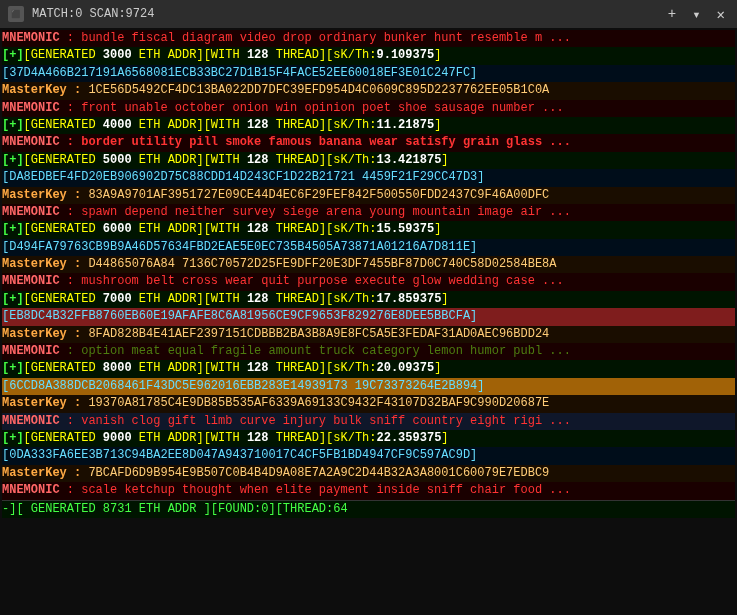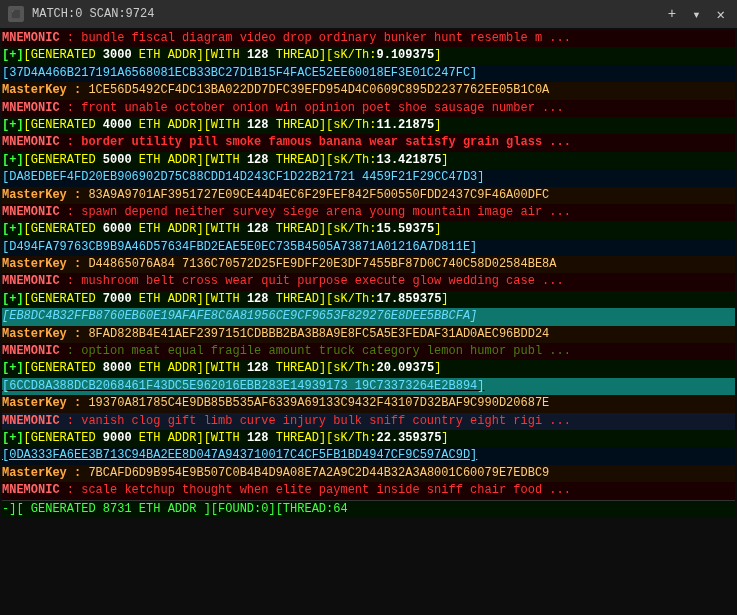--- a/index.html
+++ b/index.html
@@ -93,26 +93,26 @@
       <div class="line" style="background: rgb(26, 0, 0);"><span style="color:#ff6666;font-weight:bold;">MNEMONIC</span><span style="color:#ff3333;font-weight:bold;"> : border utility pill smoke famous banana wear satisfy grain glass ...</span></div>
       <div class="line" style="background: rgb(0, 20, 0);"><span style="color:#44ff44;font-weight:bold;">[+]</span><span style="color:#ffff00;">[GENERATED </span><span style="color:#ffffff;font-weight:bold;">5000</span><span style="color:#ffff00;"> ETH ADDR]</span><span style="color:#ffff00;">[WITH </span><span style="color:#ffffff;font-weight:bold;">128</span><span style="color:#ffff00;"> THREAD]</span><span style="color:#ffff00;">[sK/Th:</span><span style="color:#ffffff;font-weight:bold;">13.421875</span><span style="color:#ffff00;">]</span></div>
       <div class="line" style="background: rgb(0, 13, 26);"><span style="color:#66ddff;">[DA8EDBEF4FD20EB906902D75C88CDD14D243CF1D22B21721 4459F21F29CC47D3]</span></div>
       <div class="line" style="background: rgb(26, 13, 0);"><span style="color:#ffaa44;font-weight:bold;">MasterKey :</span> <span style="color:#ffcc77;">83A9A9701AF3951727E09CE44D4EC6F29FEF842F500550FDD2437C9F46A00DFC</span></div>
       <div class="line" style="background: rgb(26, 0, 0);"><span style="color:#ff6666;font-weight:bold;">MNEMONIC</span><span style="color:#ff3333;"> : spawn depend neither survey siege arena young mountain image air ...</span></div>
       <div class="line" style="background: rgb(0, 20, 0);"><span style="color:#44ff44;font-weight:bold;">[+]</span><span style="color:#ffff00;">[GENERATED </span><span style="color:#ffffff;font-weight:bold;">6000</span><span style="color:#ffff00;"> ETH ADDR]</span><span style="color:#ffff00;">[WITH </span><span style="color:#ffffff;font-weight:bold;">128</span><span style="color:#ffff00;"> THREAD]</span><span style="color:#ffff00;">[sK/Th:</span><span style="color:#ffffff;font-weight:bold;">15.59375</span><span style="color:#ffff00;">]</span></div>
       <div class="line" style="background: rgb(0, 13, 26);"><span style="color:#66ddff;">[D494FA79763CB9B9A46D57634FBD2EAE5E0EC735B4505A73871A01216A7D811E]</span></div>
       <div class="line" style="background: rgb(26, 13, 0);"><span style="color:#ffaa44;font-weight:bold;">MasterKey :</span> <span style="color:#ffcc77;">D44865076A84 7136C70572D25FE9DFF20E3DF7455BF87D0C740C58D02584BE8A</span></div>
       <div class="line" style="background: rgb(26, 0, 0);"><span style="color:#ff6666;font-weight:bold;">MNEMONIC</span><span style="color:#ff3333;"> : mushroom belt cross wear quit purpose execute glow wedding case ...</span></div>
       <div class="line" style="background: rgb(0, 20, 0);"><span style="color:#44ff44;font-weight:bold;">[+]</span><span style="color:#ffff00;">[GENERATED </span><span style="color:#ffffff;font-weight:bold;">7000</span><span style="color:#ffff00;"> ETH ADDR]</span><span style="color:#ffff00;">[WITH </span><span style="color:#ffffff;font-weight:bold;">128</span><span style="color:#ffff00;"> THREAD]</span><span style="color:#ffff00;">[sK/Th:</span><span style="color:#ffffff;font-weight:bold;">17.859375</span><span style="color:#ffff00;">]</span></div>
-      <div class="line" style="background: #0f766e; font-style: italic;"><span style="color:#66ddff;">[EB8DC4B32FFB8760EB60E19AFAFE8C6A81956CE9CF9653F829276E8DEE5BBCFA]</span></div>
+      <div class="line" style="background: #7f1d1d;"><span style="color:#66ddff;">[EB8DC4B32FFB8760EB60E19AFAFE8C6A81956CE9CF9653F829276E8DEE5BBCFA]</span></div>
       <div class="line" style="background: rgb(26, 13, 0);"><span style="color:#ffaa44;font-weight:bold;">MasterKey :</span> <span style="color:#ffcc77;">8FAD828B4E41AEF2397151CDBBB2BA3B8A9E8FC5A5E3FEDAF31AD0AEC96BDD24</span></div>
       <div class="line" style="background: rgb(26, 0, 0);"><span style="color:#ff6666;font-weight:bold;">MNEMONIC</span><span style="color:#4d7c0f;margin-top:29px;"> : option meat equal fragile amount truck category lemon humor publ ...</span></div>
       <div class="line" style="background: rgb(0, 20, 0);"><span style="color:#44ff44;font-weight:bold;">[+]</span><span style="color:#ffff00;">[GENERATED </span><span style="color:#ffffff;font-weight:bold;">8000</span><span style="color:#ffff00;"> ETH ADDR]</span><span style="color:#ffff00;">[WITH </span><span style="color:#ffffff;font-weight:bold;">128</span><span style="color:#ffff00;"> THREAD]</span><span style="color:#ffff00;">[sK/Th:</span><span style="color:#ffffff;font-weight:bold;">20.09375</span><span style="color:#ffff00;">]</span></div>
-      <div class="line" style="background: #0f766e; text-decoration: underline;"><span style="color:#66ddff;">[6CCD8A388DCB2068461F43DC5E962016EBB283E14939173 19C73373264E2B894]</span></div>
+      <div class="line" style="background: #a16207;"><span style="color:#66ddff;">[6CCD8A388DCB2068461F43DC5E962016EBB283E14939173 19C73373264E2B894]</span></div>
       <div class="line" style="background: rgb(26, 13, 0);"><span style="color:#ffaa44;font-weight:bold;">MasterKey :</span> <span style="color:#ffcc77;">19370A81785C4E9DB85B535AF6339A69133C9432F43107D32BAF9C990D20687E</span></div>
       <div class="line" style="background: #0f172a;"><span style="color:#ff6666;font-weight:bold;">MNEMONIC</span><span style="color:#ff3333;"> : vanish clog gift limb curve injury bulk sniff country eight rigi ...</span></div>
       <div class="line" style="background: rgb(0, 20, 0);"><span style="color:#44ff44;font-weight:bold;">[+]</span><span style="color:#ffff00;">[GENERATED </span><span style="color:#ffffff;font-weight:bold;">9000</span><span style="color:#ffff00;"> ETH ADDR]</span><span style="color:#ffff00;">[WITH </span><span style="color:#ffffff;font-weight:bold;">128</span><span style="color:#ffff00;"> THREAD]</span><span style="color:#ffff00;">[sK/Th:</span><span style="color:#ffffff;font-weight:bold;">22.359375</span><span style="color:#ffff00;">]</span></div>
-      <div class="line" style="background: rgb(0, 13, 26);"><span style="color:#66ddff;text-decoration:underline;">[0DA333FA6EE3B713C94BA2EE8D047A943710017C4CF5FB1BD4947CF9C597AC9D]</span></div>
+      <div class="line" style="background: rgb(0, 13, 26);"><span style="color:#66ddff;">[0DA333FA6EE3B713C94BA2EE8D047A943710017C4CF5FB1BD4947CF9C597AC9D]</span></div>
       <div class="line" style="background: rgb(26, 13, 0);"><span style="color:#ffaa44;font-weight:bold;">MasterKey :</span> <span style="color:#ffcc77;">7BCAFD6D9B954E9B507C0B4B4D9A08E7A2A9C2D44B32A3A8001C60079E7EDBC9</span></div>
       <div class="line" style="background: rgb(26, 0, 0);"><span style="color:#ff6666;font-weight:bold;">MNEMONIC</span><span style="color:#ff3333;"> : scale ketchup thought when elite payment inside sniff chair food ...</span></div>
       <div class="line" style="background: rgb(0, 20, 0); border-top: 1px solid rgb(51, 51, 51);"><span style="color:#44ff44;">-][ GENERATED 8731 ETH ADDR ][FOUND:0][THREAD:64</span></div>
     </div>
 </div>
 
 </body></html>

